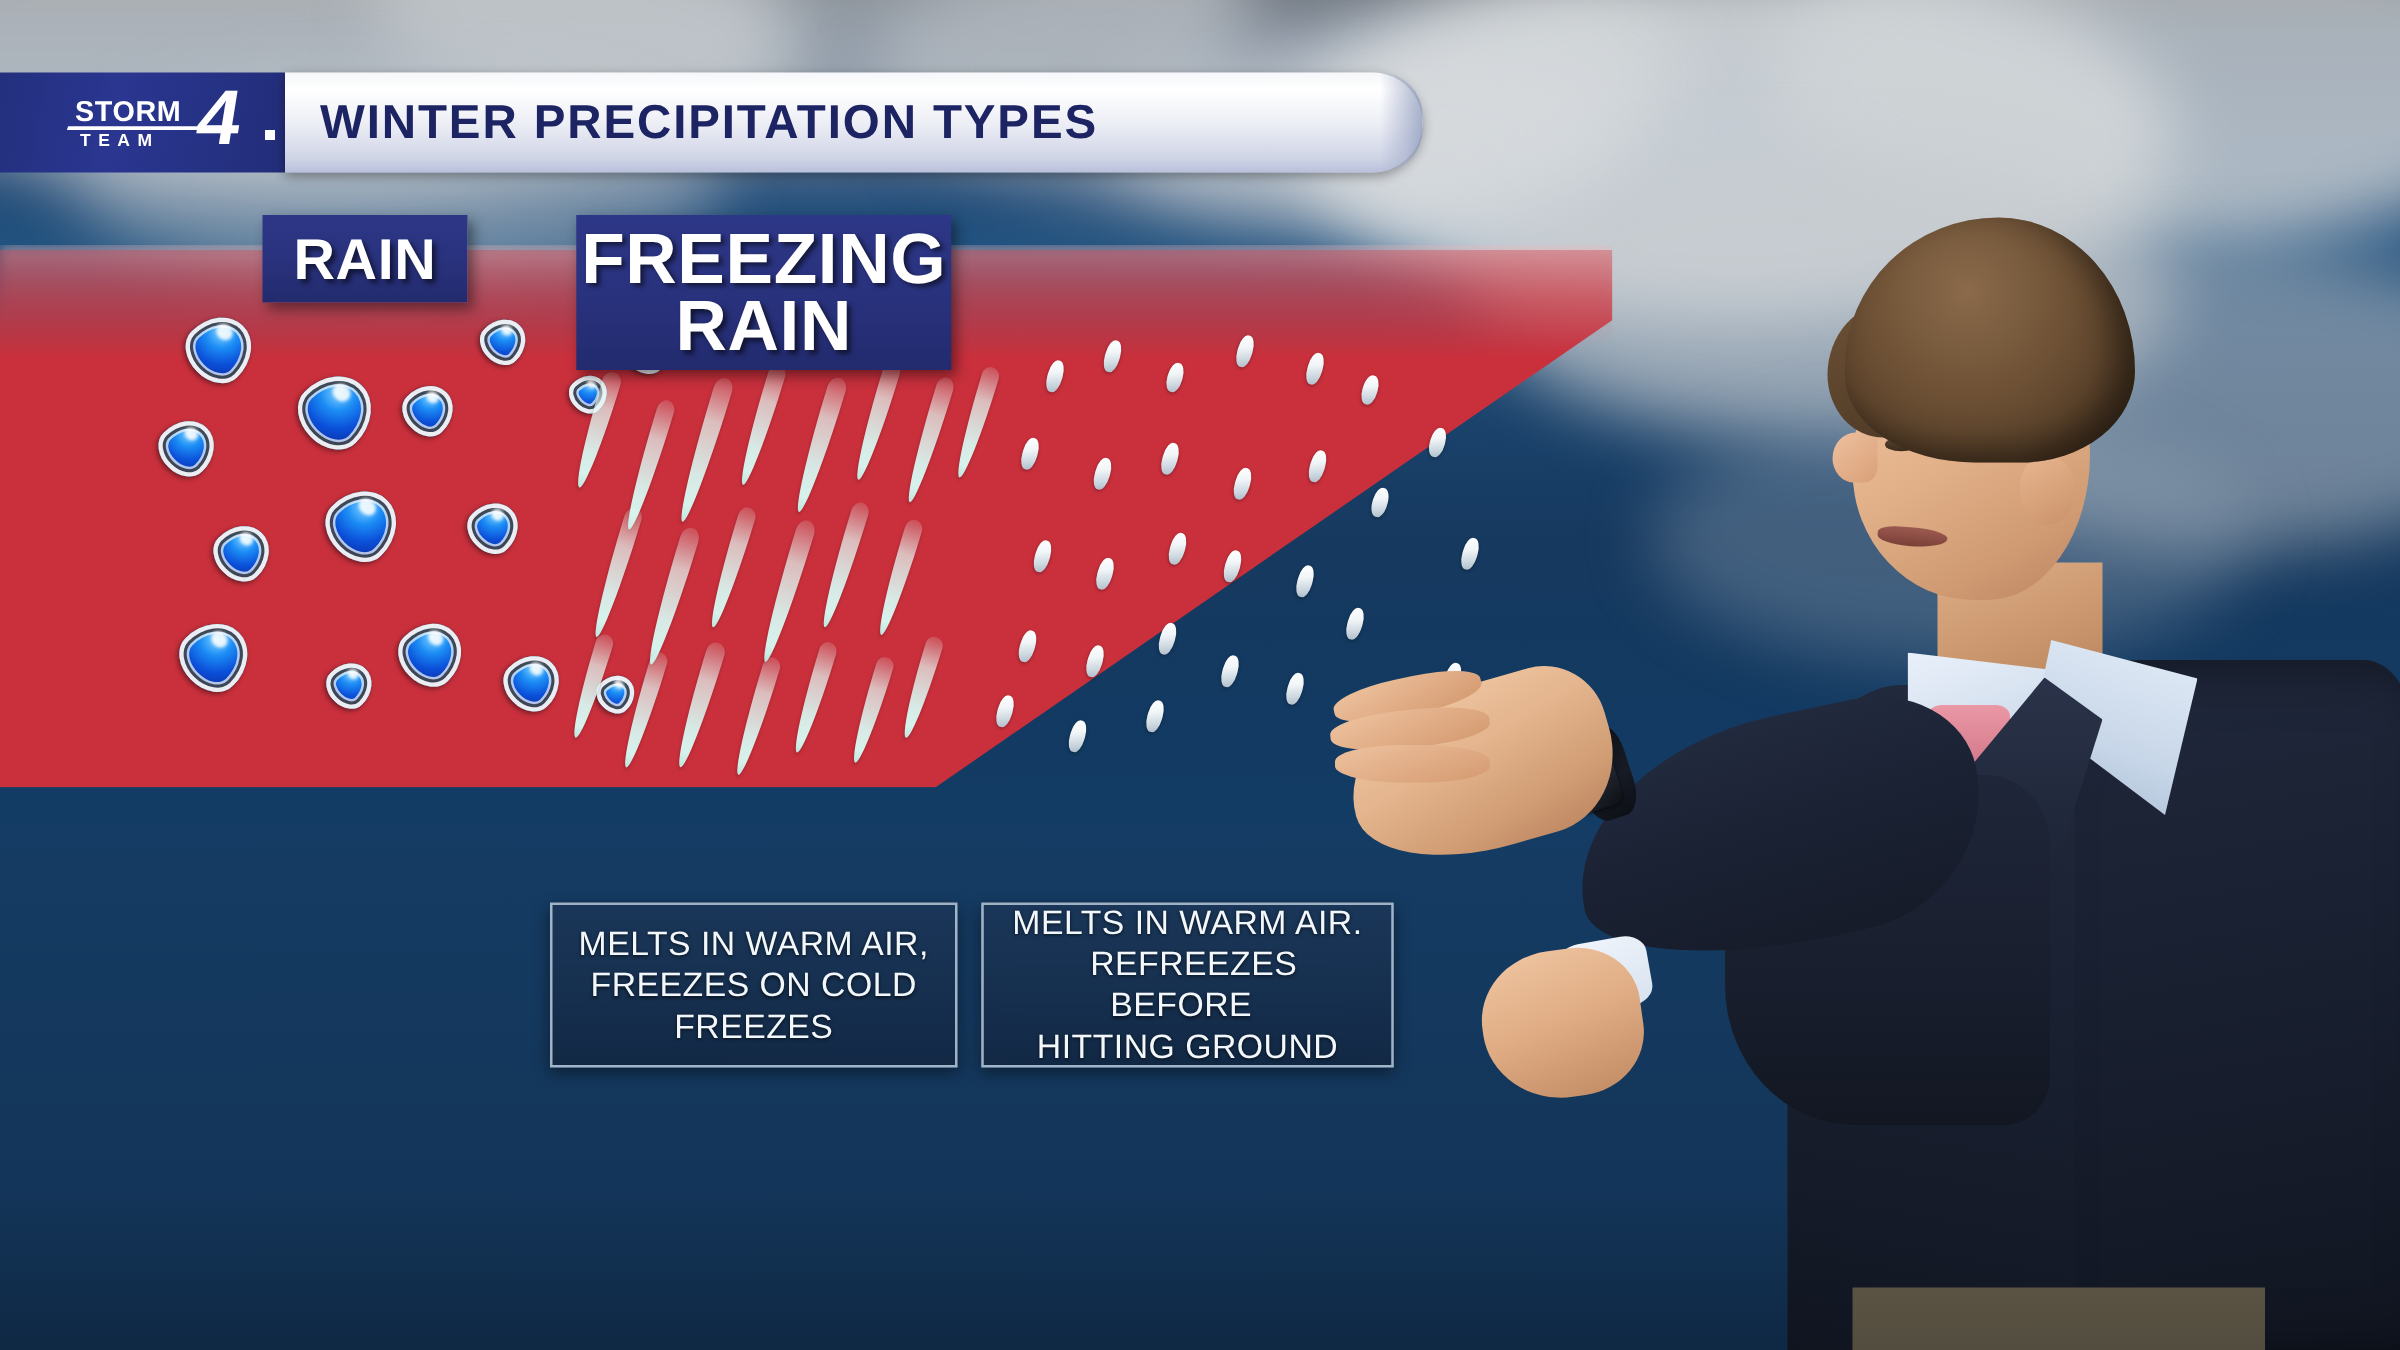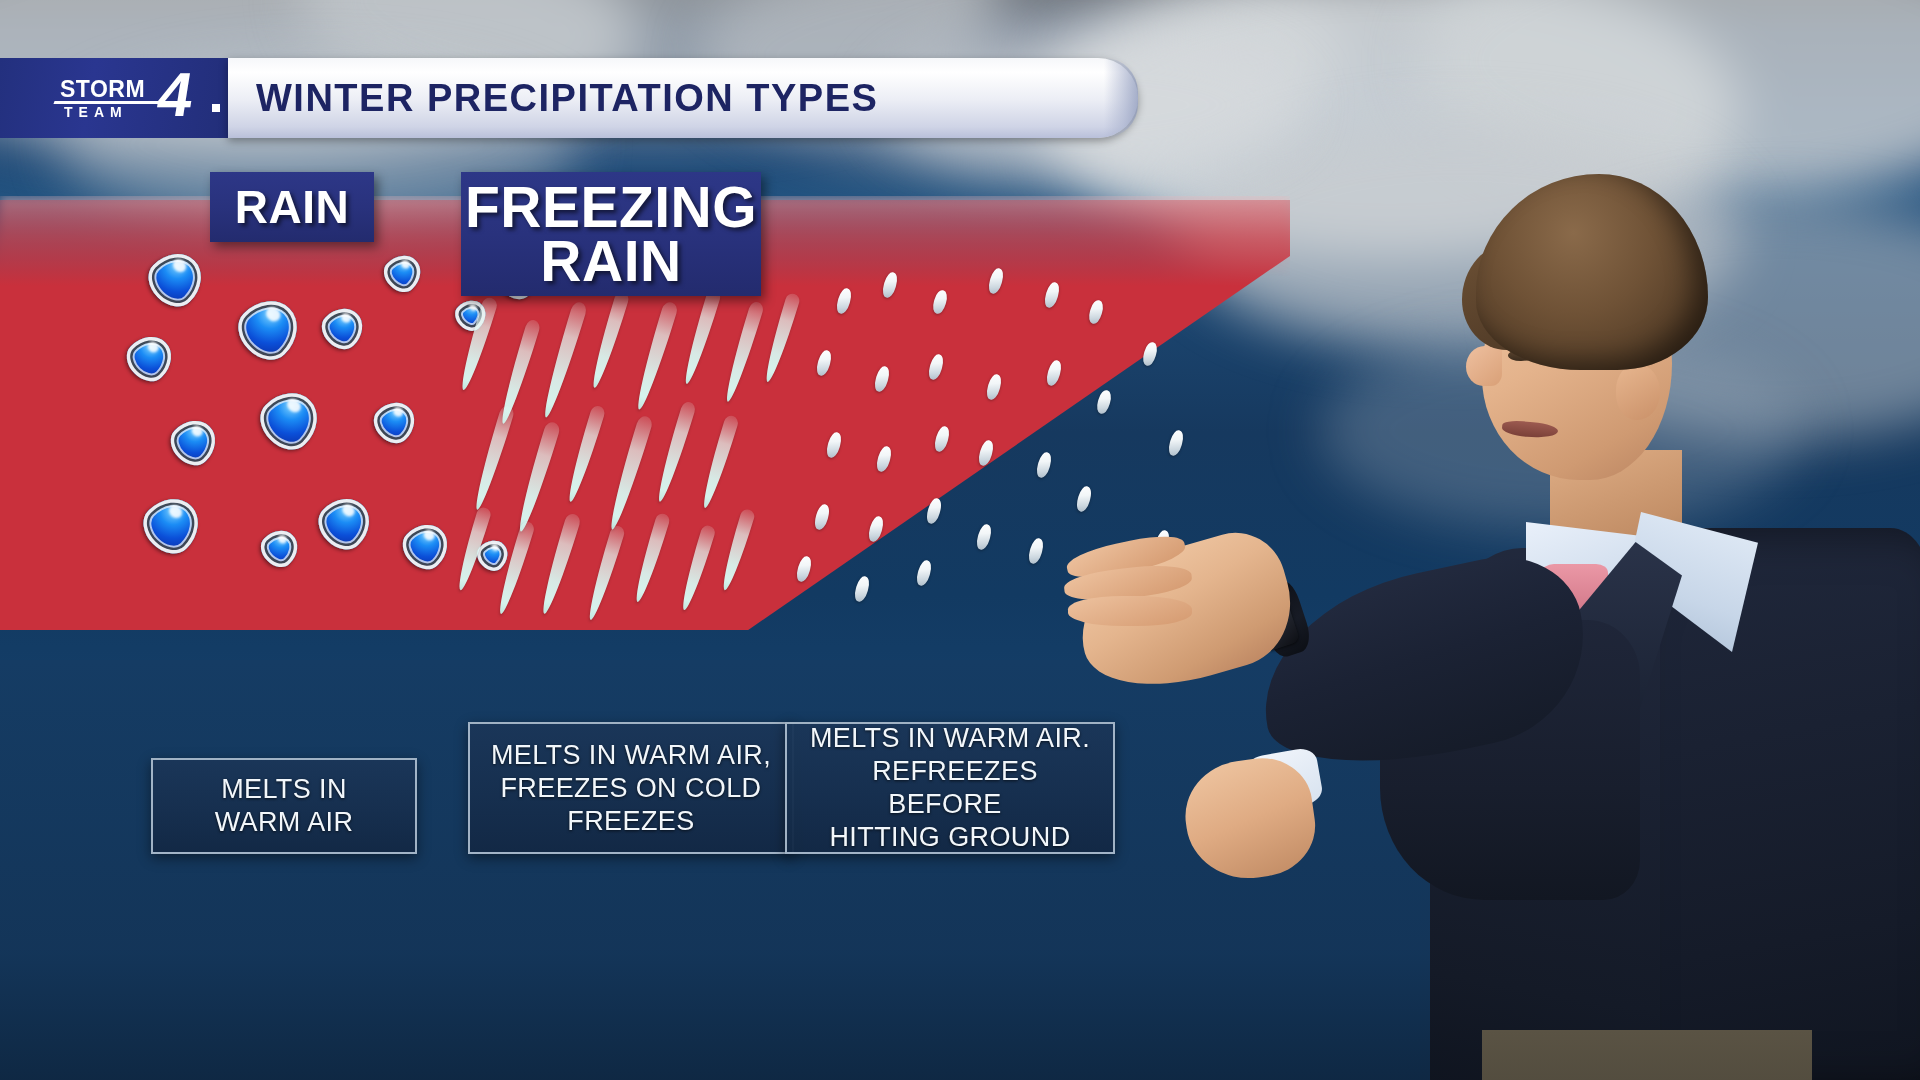--- a/index.html
+++ b/index.html
@@ -192,21 +192,21 @@
     display:flex; align-items:center; justify-content:center; text-align:center;
   }
   .cap span {
     color:#f2f7fb; font-size:27px; line-height:33px;
     letter-spacing:.4px; font-weight:normal;
     text-shadow:0 1px 3px rgba(0,0,0,.7);
     font-family:"Liberation Sans", sans-serif;
     padding:0 10px;
   }
   .cap-1 { left:151px; top:758px; width:266px; height:96px; }
-  .cap-2 { left:440px; top:722px; width:326px; height:132px;margin-left:28px; }
+  .cap-2 { left:440px; top:722px; width:326px; height:132px; }
   .cap-3 { left:785px; top:722px; width:330px; height:132px; }
 
   
   .person { position:absolute; left:1130px; top:150px; width:790px; height:930px; }
 
   .p-hair {
     position:absolute; left:346px; top:24px; width:232px; height:196px;
     background:radial-gradient(ellipse at 42% 30%, #8a6a4a 0%, #6f5236 42%, #543d27 74%, #3c2b1b 100%);
     border-radius:54% 48% 40% 46% / 62% 64% 38% 36%;
     box-shadow:inset -14px -10px 26px rgba(0,0,0,.45);
@@ -551,26 +551,20 @@
   <div class="cat cat-rain">
     <span>RAIN</span>
   </div>
   <div class="cat cat-frz">
     <span>
       <span>FREEZING</span><br>
       <span>RAIN</span>
     </span>
   </div>
 
-  <div class="cap cap-1">
-    <span>
-      <span>MELTS IN</span><br>
-      <span>WARM AIR</span>
-    </span>
-  </div>
   <div class="cap cap-2">
     <span>
       <span>MELTS IN WARM AIR,</span><br>
       <span>FREEZES ON COLD</span><br>
       <span>FREEZES</span>
     </span>
   </div>
   <div class="cap cap-3">
     <span>
       <span>MELTS IN WARM AIR.</span><br>

